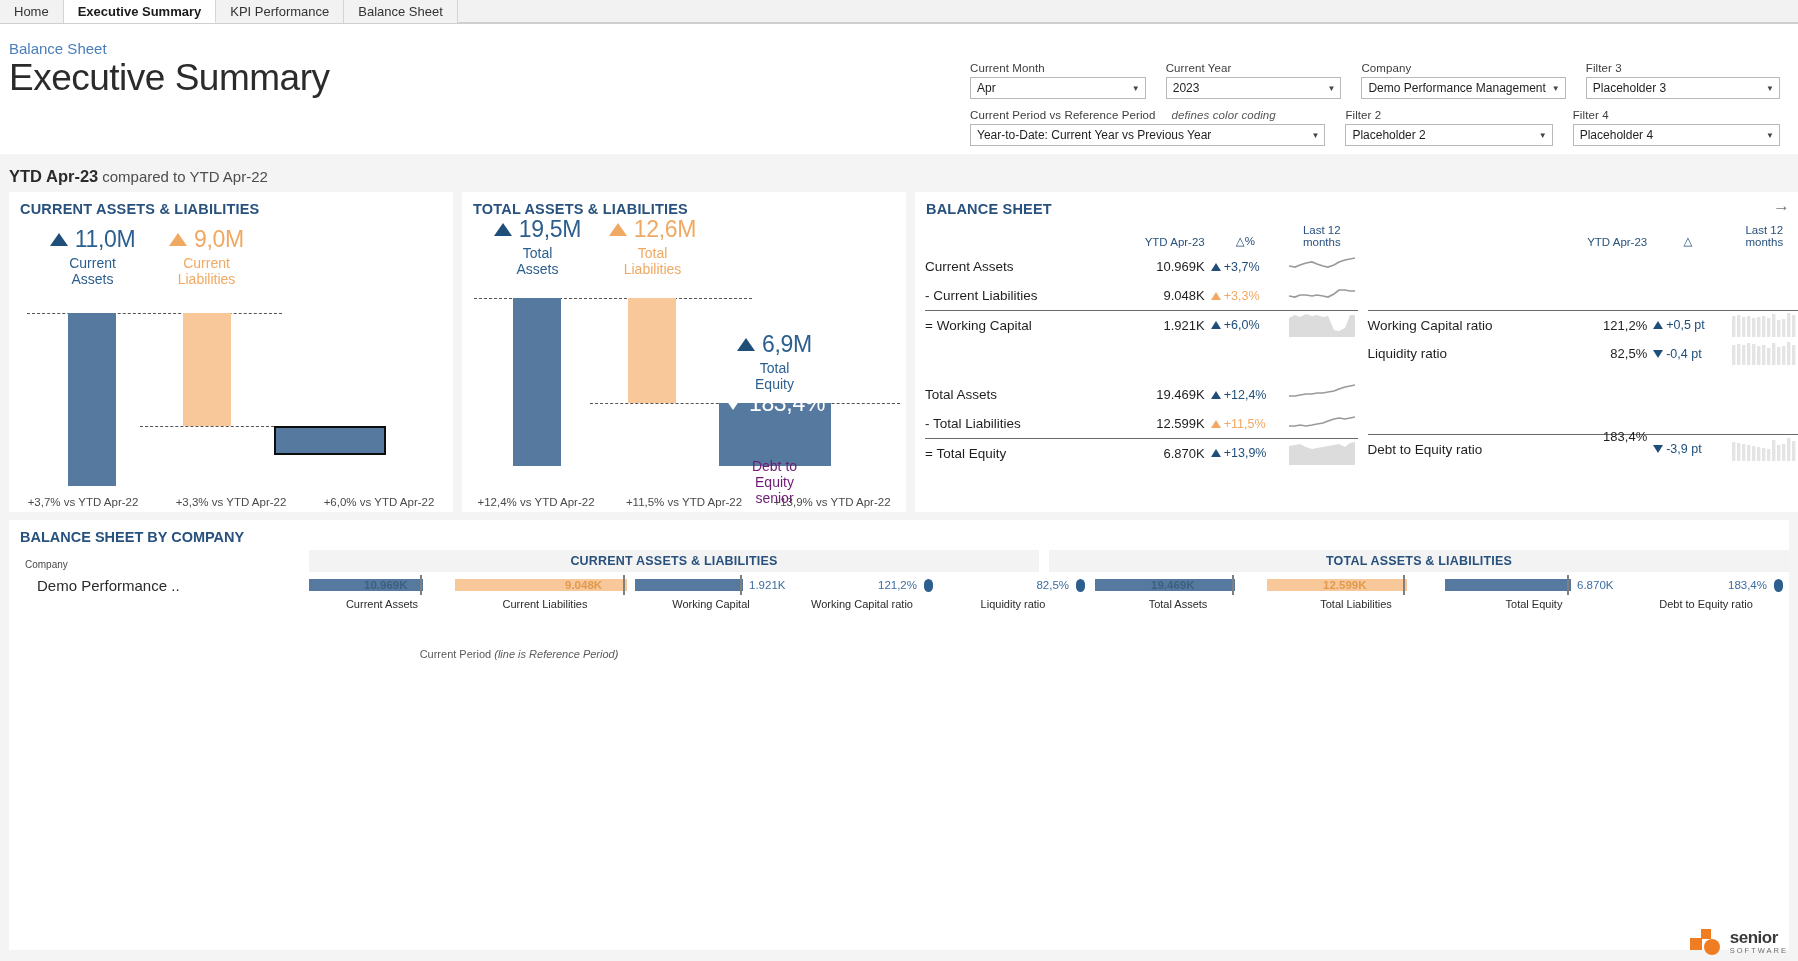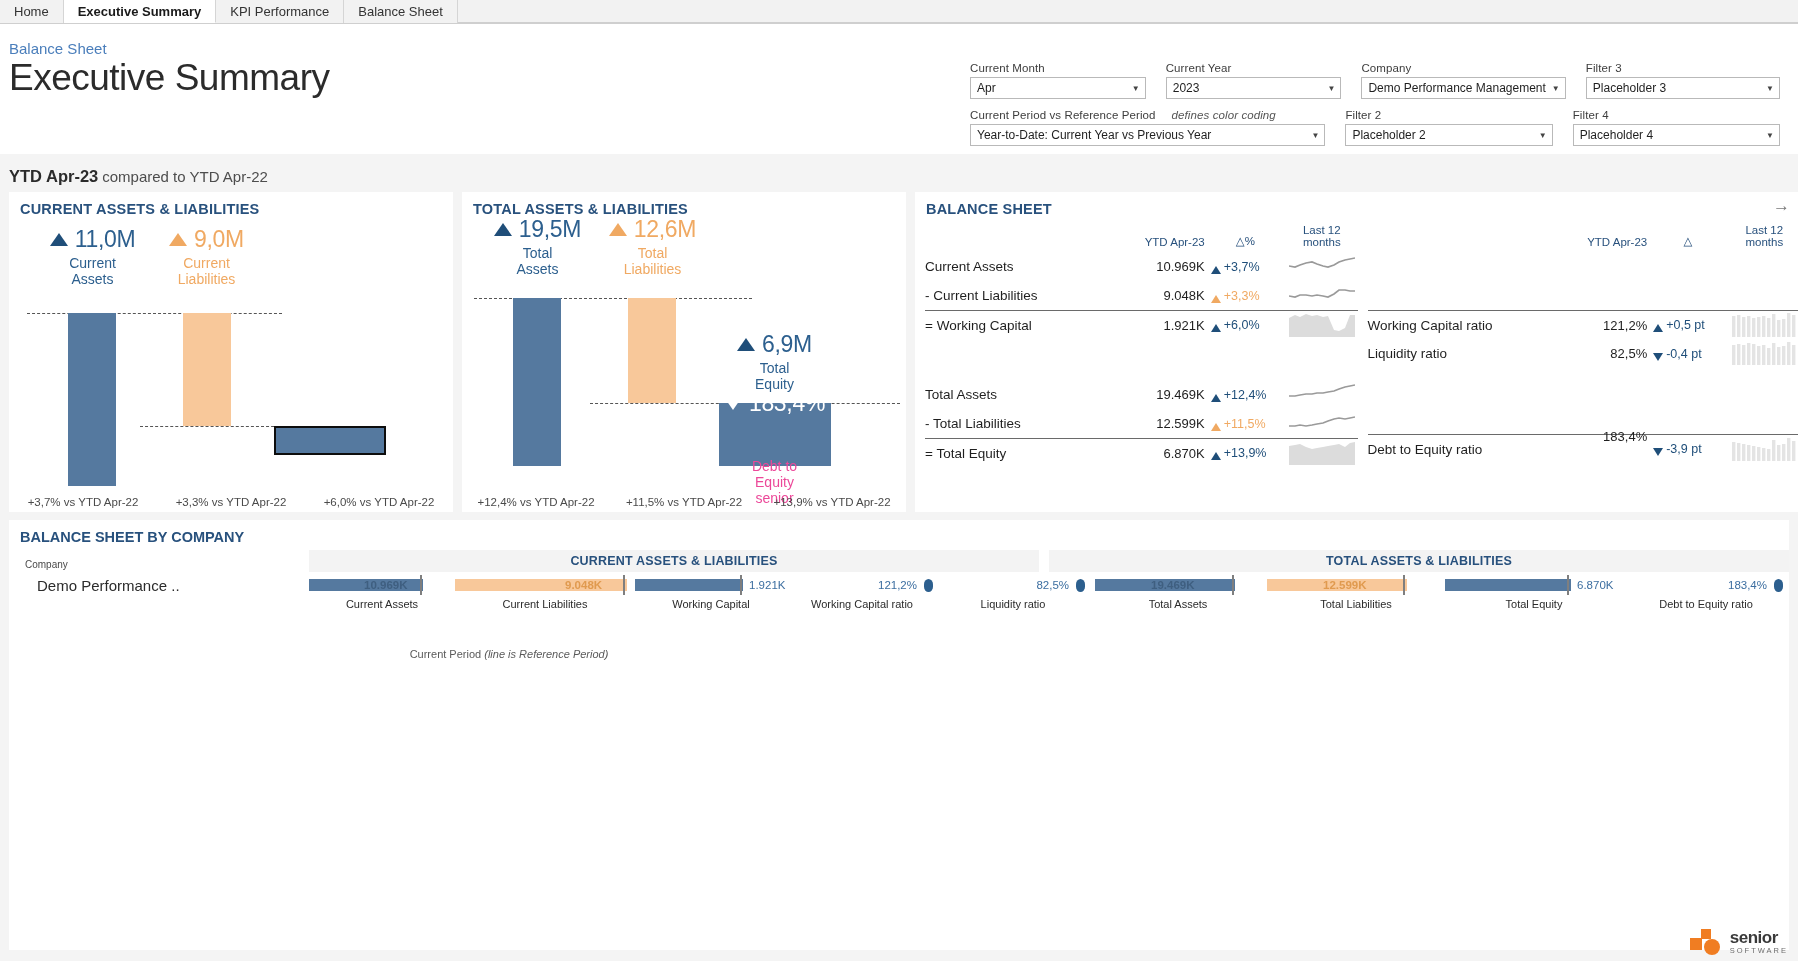--- a/index.html
+++ b/index.html
@@ -88,21 +88,21 @@
     font-size: 23px; color: #2c5f8e; letter-spacing: -.3px;
     display: flex; align-items: center; justify-content: center; gap: 7px;
   }
   .kpi-big.orange { color: #f0a962; }
   .tri { width: 0; height: 0; border-left: 9px solid transparent; border-right: 9px solid transparent; }
   .tri.up { border-bottom: 13px solid #1f4e79; }
   .tri.up.orange { border-bottom: 13px solid #f0a962; }
   .tri.down { border-top: 13px solid #1f4e79; }
   .kpi-sub { font-size: 14px; line-height: 16px; color: #2c5f8e; margin-top: 2px; }
   .kpi-sub.orange { color: #f0a962; }
-  .kpi-sub.white { color: #ec4899; margin-top: 41px; }
+  .kpi-sub.white { color: #701a75; margin-top: 41px; }
   .bar { position: absolute; }
   .bar.blue { background: #55799f; }
   .bar.orange { background: #f8c89a; }
   .bar.outlined { background: #55799f; border: 2px solid #0d0d0d; }
   .dashline { position: absolute; border-top: 1.5px dashed #555; height: 0; }
   .axis-labels {
     position: absolute; bottom: 4px; left: 0; width: 100%;
     display: flex; font-size: 11.5px; color: #4a4a4a;
   }
   .axis-labels div { flex: 1; text-align: center; }
@@ -112,21 +112,21 @@
   .bs-half { width: 50%; position: relative; padding-left: 10px; }
   .bs-head { display: flex; font-size: 11.5px; color: #28517d; height: 36px; align-items: flex-end; padding-bottom: 4px; }
   .col-label { width: 190px; }
   .col-val { width: 92px; text-align: right; }
   .col-delta { width: 82px; text-align: center; }
   .col-spark { width: 72px; text-align: center; line-height: 12px; }
   .bs-row { display: flex; align-items: center; height: 29px; font-size: 13.5px; color: #1f1f1f; }
   .bs-row.totalrow { border-top: 1.3px solid #6a6a6a; }
   .bs-row .col-label { font-size: 13.5px; }
   .bs-row .col-val { font-size: 13px; color: #1f1f1f; }
-  .bs-row .col-delta { font-size: 12.5px; color: #1f4e79; display: flex; align-items: flex-end; justify-content: flex-start; gap: 3px; padding-left: 6px;}
+  .bs-row .col-delta { font-size: 12.5px; color: #1f4e79; display: flex; align-items: center; justify-content: flex-start; gap: 3px; padding-left: 6px;}
   .bs-row .col-delta.orange { color: #f0a962; }
   .tri-s { width: 0; height: 0; border-left: 5px solid transparent; border-right: 5px solid transparent; flex: none; }
   .tri-s.up { border-bottom: 8px solid #1f4e79; }
   .tri-s.up.orange { border-bottom: 8px solid #f0a962; }
   .tri-s.down { border-top: 8px solid #1f4e79; }
   .bs-gap { height: 41px; }
   .spark { width: 66px; height: 25px; }
   .spark-bars { width: 66px; height: 25px; }
   .arrow-next {
     position: absolute; right: 10px; top: 4px; font-size: 17px; color: #7a7a7a; cursor: pointer;
@@ -150,21 +150,21 @@
   .hbar.blue { background: #55799f; }
   .hbar.orange { background: #f8c89a; }
   .reftick { position: absolute; top: 3px; width: 2px; height: 20px; background: #7f7f7f; }
   .inbar-label { position: absolute; font-size: 11.5px; font-weight: bold; }
   .inbar-label.onblue { color: #3f5f80; }
   .inbar-label.onorange { color: #e09a4f; }
   .outbar-label { position: absolute; font-size: 11.5px; color: #3c6ea0; }
   .dot { position: absolute; width: 9px; height: 13px; border-radius: 50% / 40%; background: #2c5f8e; }
   .axis-row { display: flex; height: 20px; }
   .axis-cell { font-size: 11px; color: #2b2b2b; text-align: center; }
-  .legend { position: absolute; top: 98px; left: 0; width: 1000px; text-align: center;
+  .legend { position: absolute; top: 98px; left: 10px; width: 1000px; text-align: center;
             font-size: 11px; color: #5a5a5a; }
   .legend i { font-style: italic; }
 
   
   .logo { position: absolute; right: 10px; bottom: 6px; display: flex; align-items: center; gap: 6px; }
   .logo-mark { position: relative; width: 34px; height: 26px; }
   .lm-sq { position: absolute; background: #f07d22; }
   .lm-circ { position: absolute; background: #f07d22; border-radius: 50%; }
   .logo-text { line-height: 1; }
   .logo-main { font-size: 17px; color: #3a3a3a; font-weight: bold; letter-spacing: -.5px; }

